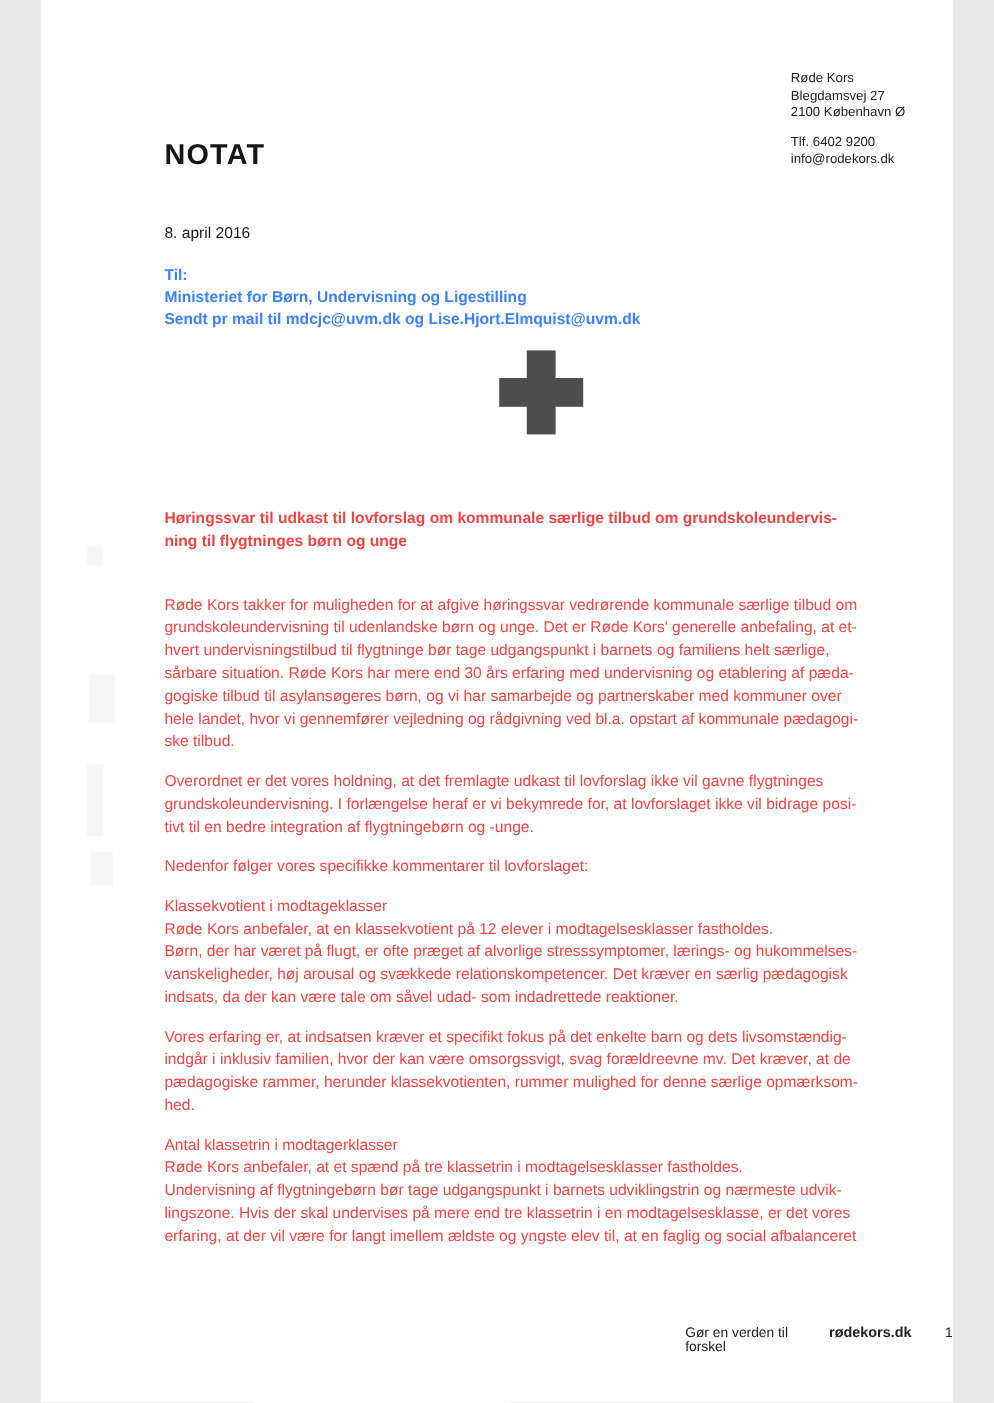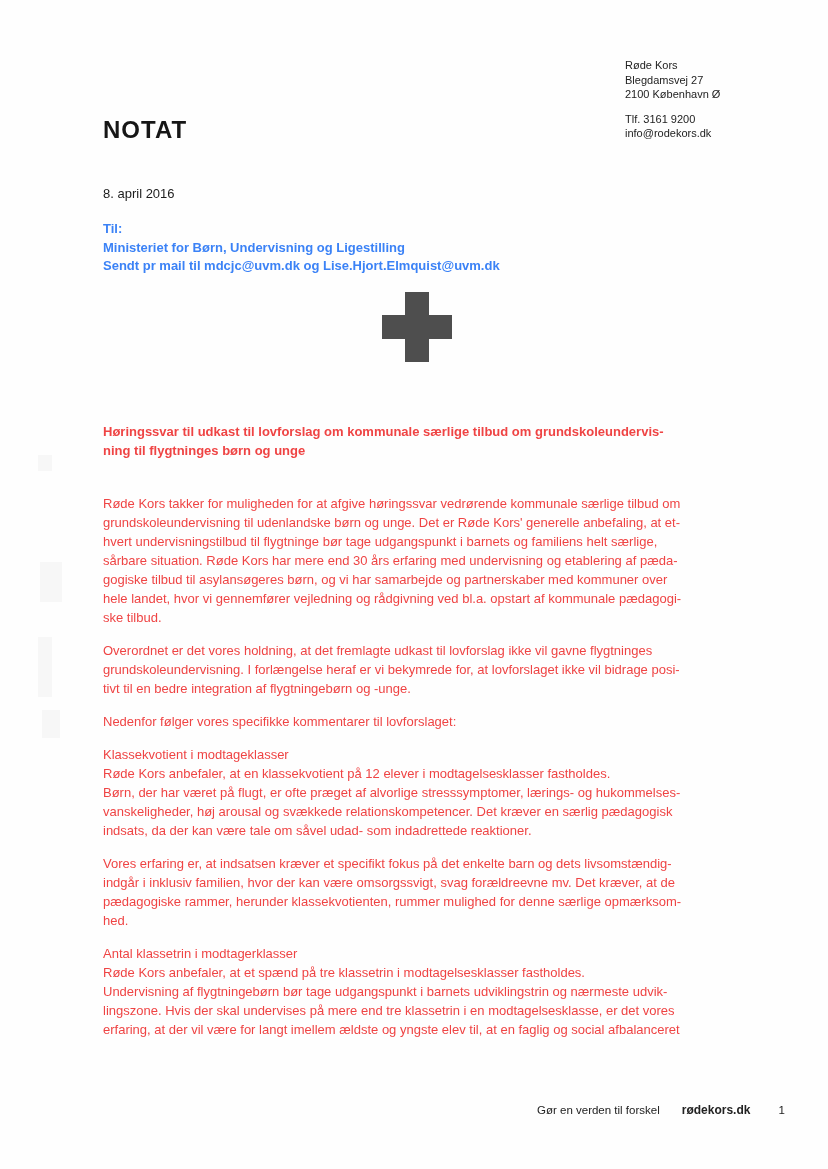--- a/index.html
+++ b/index.html
@@ -1,18 +1,18 @@
 <!DOCTYPE html>
 <html><head>
 <meta charset="utf-8">
 <style>
   html,body{margin:0;padding:0;background:#e8e8e8;}
   .page{
     position:relative;
-    width:828px;height:1169px;
+    width:760px;height:1169px;
     background:#fefefe;
     font-family:"Liberation Sans","DejaVu Sans",sans-serif;
     color:#1c1c1c;
     overflow:hidden;
     margin:0 auto;
   }
   
   .address-block{
     position:absolute;left:625px;top:58px;
     font-size:11px;line-height:14.5px;color:#222;
@@ -63,21 +63,21 @@
 </head>
 <body>
 
 <div class="page">
 
   <div class="address-block">
     <div>Røde Kors</div>
     <div>Blegdamsvej 27</div>
     <div>2100 København Ø</div>
     <div class="gap"></div>
-    <div>Tlf. 3161 9200</div>
+    <div>Tlf. 6402 9200</div>
     <div>info@rodekors.dk</div>
   </div>
 
   <div class="doc-type">NOTAT</div>
 
   <div class="date-line">8. april 2016</div>
 
   <div class="recipient-block">
     <div>Til:</div>
     <div>Ministeriet for Børn, Undervisning og Ligestilling</div>

